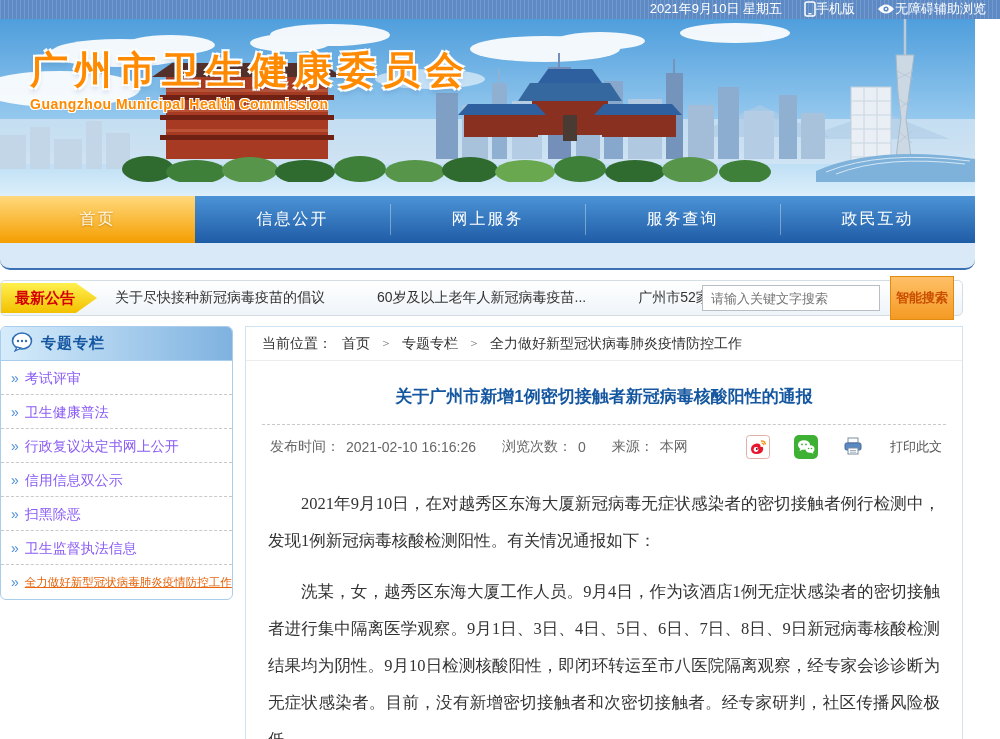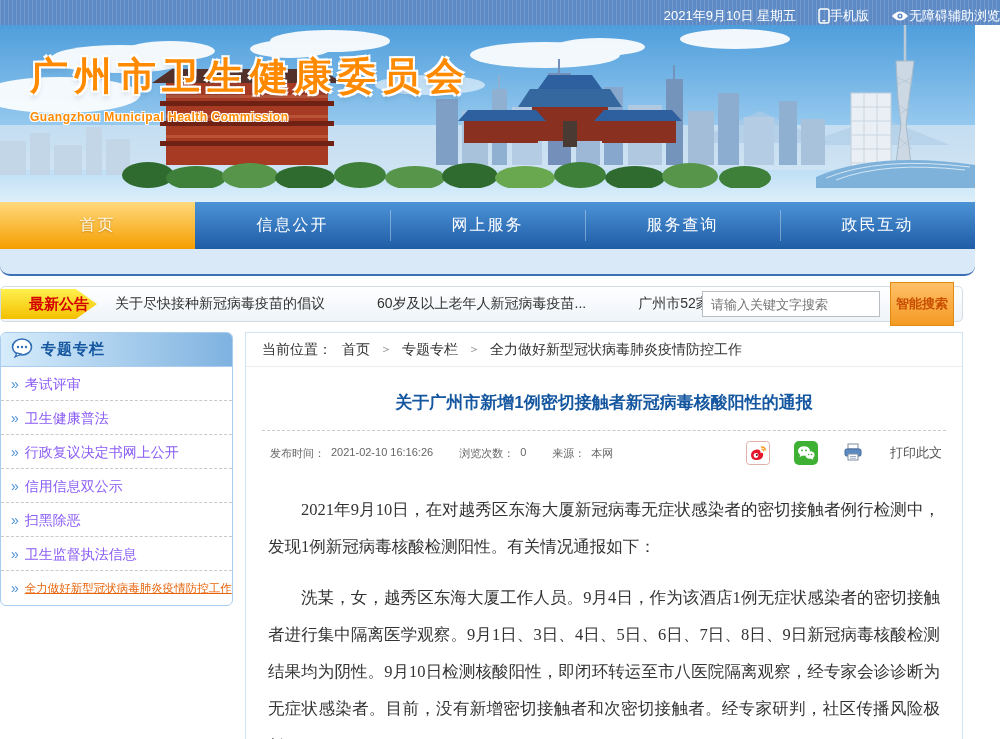--- a/index.html
+++ b/index.html
@@ -1,38 +1,38 @@
 <!DOCTYPE html>
 <html><head>
 <meta charset="utf-8">
 <style>
   * { margin:0; padding:0; box-sizing:border-box; }
   html,body { background:#fff; }
   body { width:1000px; height:739px; overflow:hidden; position:relative;
          font-family:"Liberation Sans", sans-serif; }
 
   
-  .topbar { height:25px; width:1000px; background:#5d89c5;
+  .topbar { height:19px; width:1000px; background:#5d89c5;
     background-image:repeating-linear-gradient(90deg, rgba(255,255,255,.14) 0 1px, rgba(255,255,255,0) 1px 4px);
-    display:flex; align-items:flex-end; justify-content:flex-end; }
+    display:flex; align-items:flex-start; justify-content:flex-end; padding-right:14px; }
   .topbar span, .topbar a { color:#fff; font-size:13px; text-decoration:none; }
   .top-group { display:flex; align-items:center; margin-left:22px; cursor:pointer; }
   .top-ico { display:inline-flex; }
 
   
   .site { width:975px; }
 
   
   .banner { position:relative; height:177px; overflow:hidden;
     background:linear-gradient(#4f9edc, #9ccdf0 62%, #ddeffa); }
   .banner svg.sky { position:absolute; left:0; top:0; }
   .logo { position:absolute; left:30px; top:26px; z-index:3; }
   .logo h1 { font-size:38px; font-weight:bold; color:#ff8a00; letter-spacing:6px;
     text-shadow:-2px -2px 0 #fff, 2px -2px 0 #fff, -2px 2px 0 #fff, 2px 2px 0 #fff, 0 4px 5px rgba(60,90,140,.25); }
-  .logo .sub { margin-top:8px; font-size:12px; font-weight:bold; color:#ff8a00; letter-spacing:.5px;
+  .logo .sub { margin-top:0; font-size:14px; font-weight:bold; color:#ff8a00; letter-spacing:.5px;
     text-shadow:-1px -1px 0 #fff, 1px -1px 0 #fff, -1px 1px 0 #fff, 1px 1px 0 #fff; }
 
   
   .mainnav { height:47px; display:flex; background:linear-gradient(#4c93d6, #1f5ca6); }
   .nav-item { width:195px; display:flex; align-items:center; justify-content:center;
     color:#fff; font-size:16px; letter-spacing:2px; cursor:pointer; position:relative; }
   .nav-item + .nav-item::before { content:""; position:absolute; left:0; top:8px; bottom:8px;
     width:1px; background:rgba(255,255,255,.35); }
   .nav-item.active { background:linear-gradient(#ffd97c, #f59e00); color:#fdf8e6;
     text-shadow:0 1px 2px rgba(160,90,0,.5); }
@@ -40,21 +40,21 @@
   .substrip { height:27px; background:#d9e9f7; border-bottom:2px solid #3b70b4;
     border-radius:0 0 10px 10px; }
 
   
   .ticker { width:963px; height:36px; margin-top:10px; display:flex; align-items:center;
     border:1px solid #d4dce4; border-radius:5px;
     background:linear-gradient(#ffffff, #eef4f9); }
   .ticker-badge { flex:0 0 96px; height:30px; margin-left:0;
     clip-path:polygon(0 0, 78% 0, 100% 50%, 78% 100%, 0 100%);
     background:linear-gradient(#fff04e, #f3c000); color:#d40000; font-weight:bold;
-    font-size:15px; display:flex; align-items:center; padding-left:28px; }
+    font-size:15px; display:flex; align-items:center; padding-left:14px; }
   .ticker-links { flex:1; display:flex; gap:52px; margin-left:18px; overflow:hidden; white-space:nowrap; }
   .ticker-links a { color:#333; font-size:14px; text-decoration:none; }
   .searchbox { display:flex; align-items:center; margin-right:8px; }
   .searchbox input { width:178px; height:26px; border:1px solid #b9bec4; padding:0 8px;
     font-size:13px; color:#ec4899; background:#fff; outline:none; }
   .searchbox button { height:44px; width:64px; border:1px solid #e08c12; cursor:pointer;
     background:linear-gradient(#ffc068, #f49a23); color:#c94e00; font-weight:bold; font-size:13px;margin-left:10px; }
 
   
   .main { width:963px; margin-top:10px; display:flex; align-items:flex-start; }
@@ -76,21 +76,21 @@
   .breadcrumb { height:34px; display:flex; align-items:center; padding-left:16px; gap:10px;
     font-size:14px; color:#333; border-bottom:1px solid #ececec; }
   .breadcrumb a { color:#333; text-decoration:none; cursor:pointer; }
   .breadcrumb .sep { color:#888; font-size:12px; }
 
   .article { padding:0 16px; }
   .article-title { text-align:center; color:#14569f; font-size:17px; font-weight:bold;
     padding:24px 0 16px; }
   .meta-row { border-top:1px dashed #c9c9c9; display:flex; align-items:center;
     padding:10px 4px 10px 8px; }
-  .meta-left { display:flex; gap:6px; font-size:11px; color:#666; flex:1; }
+  .meta-left { display:flex; gap:6px; align-items:center; font-size:14px; color:#666; flex:1; }
   .meta-left .gap { width:14px; }
   .meta-right { display:flex; align-items:center; gap:24px; }
   .meta-right .share { width:24px; height:24px; cursor:pointer; display:inline-flex; }
   .print-label { font-size:13px; color:#555; cursor:pointer; }
 
   .article-body { padding:16px 6px 30px; }
   .article-body p { font-family:"Liberation Serif", serif; font-size:16.5px; color:#333;
     line-height:37px; text-indent:2em; margin-bottom:14px; text-align:justify; }
 </style>
 </head>

